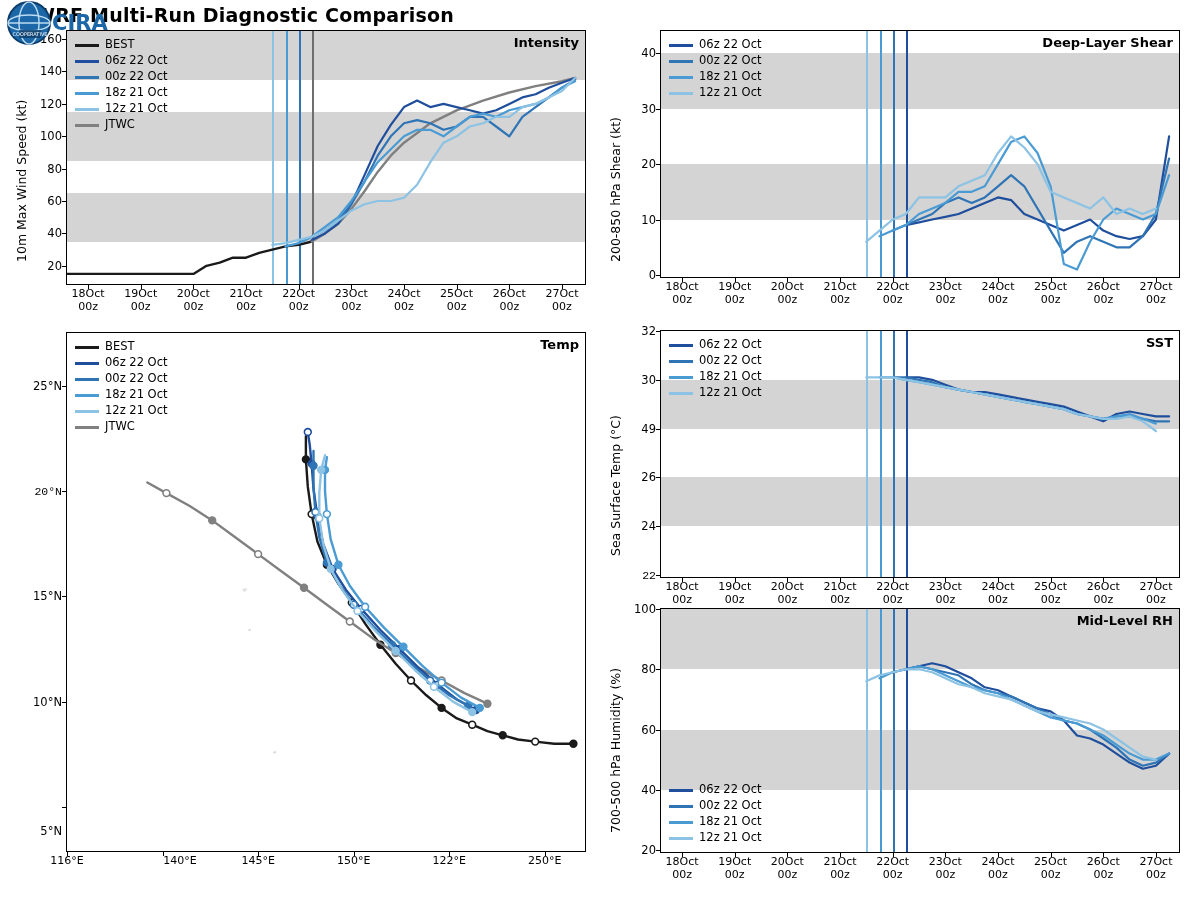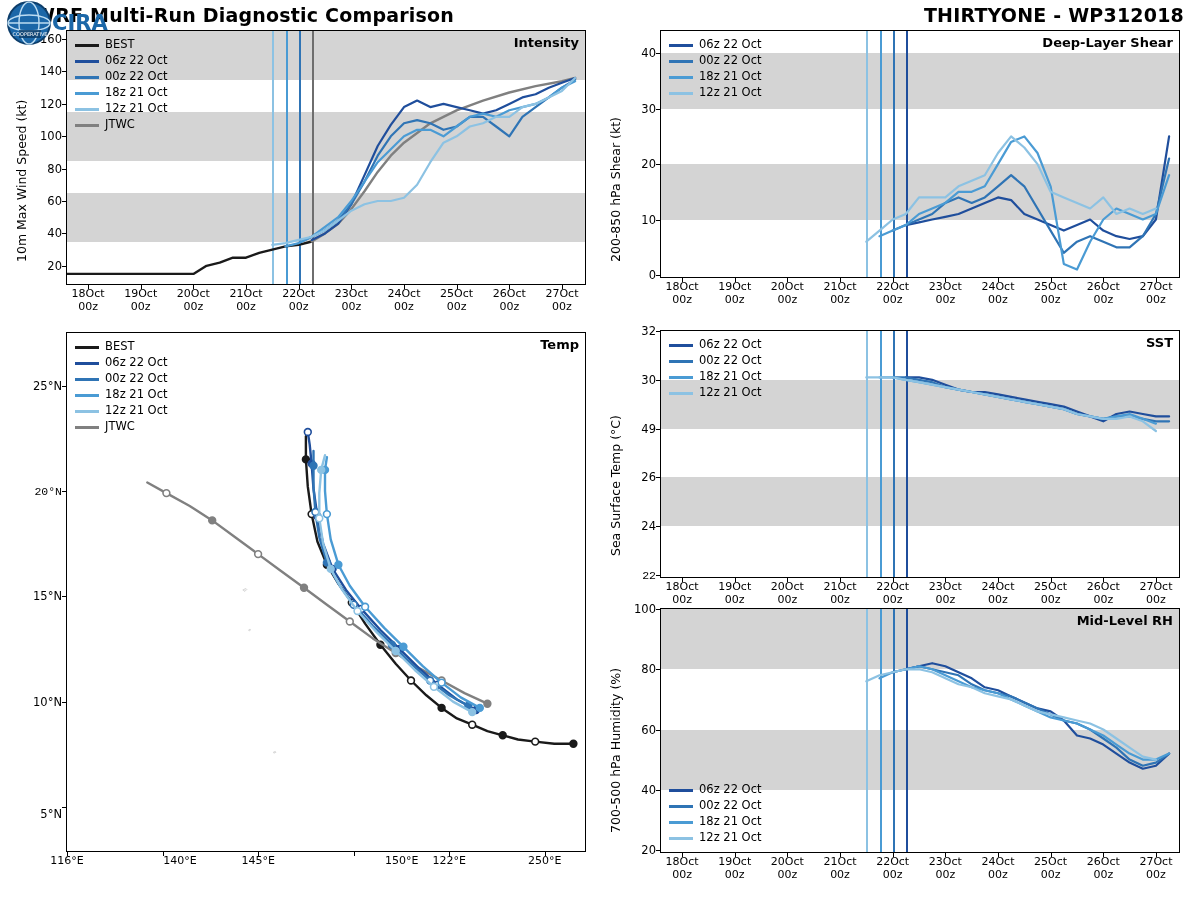--- a/index.html
+++ b/index.html
@@ -37,21 +37,20 @@
 
   
   #cira-logo{position:absolute;left:6px;bottom:4px;width:104px;height:46px;}
 </style>
 </head>
 <body>
 
 <div class="page">
 
   <div class="main-title" id="title-left">HWRF Multi-Run Diagnostic Comparison</div>
-  <div class="main-title" id="title-right">THIRTYONE - WP312018</div>
 
   <div class="panel" id="p-intensity" style="left:66px;top:30px;width:520px;height:255px;">
     <div class="plotarea" id="intensity-area">
         <div class="band" style="top: 161.935px; height: 48.5806px; background: rgb(212, 212, 212);"></div>
         <div class="band" style="top: 80.9677px; height: 48.5806px; background: rgb(212, 212, 212);"></div>
         <div class="band" style="top: 0px; height: 48.5806px; background: rgb(212, 212, 212);"></div>
         <div class="vline" style="left: 205.347px; background: rgb(140, 194, 227);"></div>
         <div class="vline" style="left: 218.51px; background: rgb(74, 155, 212);"></div>
         <div class="vline" style="left: 231.673px; background: rgb(47, 116, 181);"></div>
         <div class="vline" style="left: 244.837px; background: rgb(31, 78, 156);"></div>
@@ -241,37 +240,37 @@
         </div>
         <div class="row">
           <span class="swatch" style="background: rgb(140, 194, 227);"></span>
           <span class="lbl">12z 21 Oct</span>
         </div>
         <div class="row">
           <span class="swatch" style="background: rgb(128, 128, 128);"></span>
           <span class="lbl">JTWC</span>
         </div>
       </div>
-  <div class="ytick" style="top: 481px; text-align: center;">5°N</div>
+  <div class="ytick" style="top: 498px; text-align: center;">5°N</div>
       <div class="tickmark-y" style="top: 473.878px;"></div>
       <div class="ytick" style="top: 368.571px;">10°N</div>
       <div class="tickmark-y" style="top: 368.571px;"></div>
       <div class="ytick" style="top: 263.265px;">15°N</div>
       <div class="tickmark-y" style="top: 263.265px;"></div>
       <div class="ytick" style="top: 157.959px; font-family: Liberation Mono, monospace;">20°N</div>
       <div class="tickmark-y" style="top: 157.959px;"></div>
       <div class="ytick" style="top: 52.6531px;">25°N</div>
       <div class="tickmark-y" style="top: 52.6531px;"></div>
       <div class="xtick" style="left: 0px;">116°E</div>
       <div class="tickmark-x" style="left: 0px;"></div>
       <div class="xtick" style="left: 113px;">140°E</div>
       <div class="tickmark-x" style="left: 95.5556px;"></div>
       <div class="xtick" style="left: 191.111px;">145°E</div>
       <div class="tickmark-x" style="left: 191.111px;"></div>
-      <div class="xtick" style="left: 286.667px; margin-left: 48px;">150°E</div>
+      <div class="xtick" style="left: 286.667px;">150°E</div>
       <div class="tickmark-x" style="left: 286.667px;"></div>
       <div class="xtick" style="left: 382.222px;">122°E</div>
       <div class="tickmark-x" style="left: 382.222px;"></div>
       <div class="xtick" style="left: 477.778px;">250°E</div>
       <div class="tickmark-x" style="left: 477.778px;"></div>
     </div>
 
   <div class="panel" id="p-shear" style="left:660px;top:30px;width:520px;height:248px;">
     <div class="plotarea" id="shear-area">
         <div class="band" style="top: 133.091px; height: 55.4545px; background: rgb(212, 212, 212);"></div>

